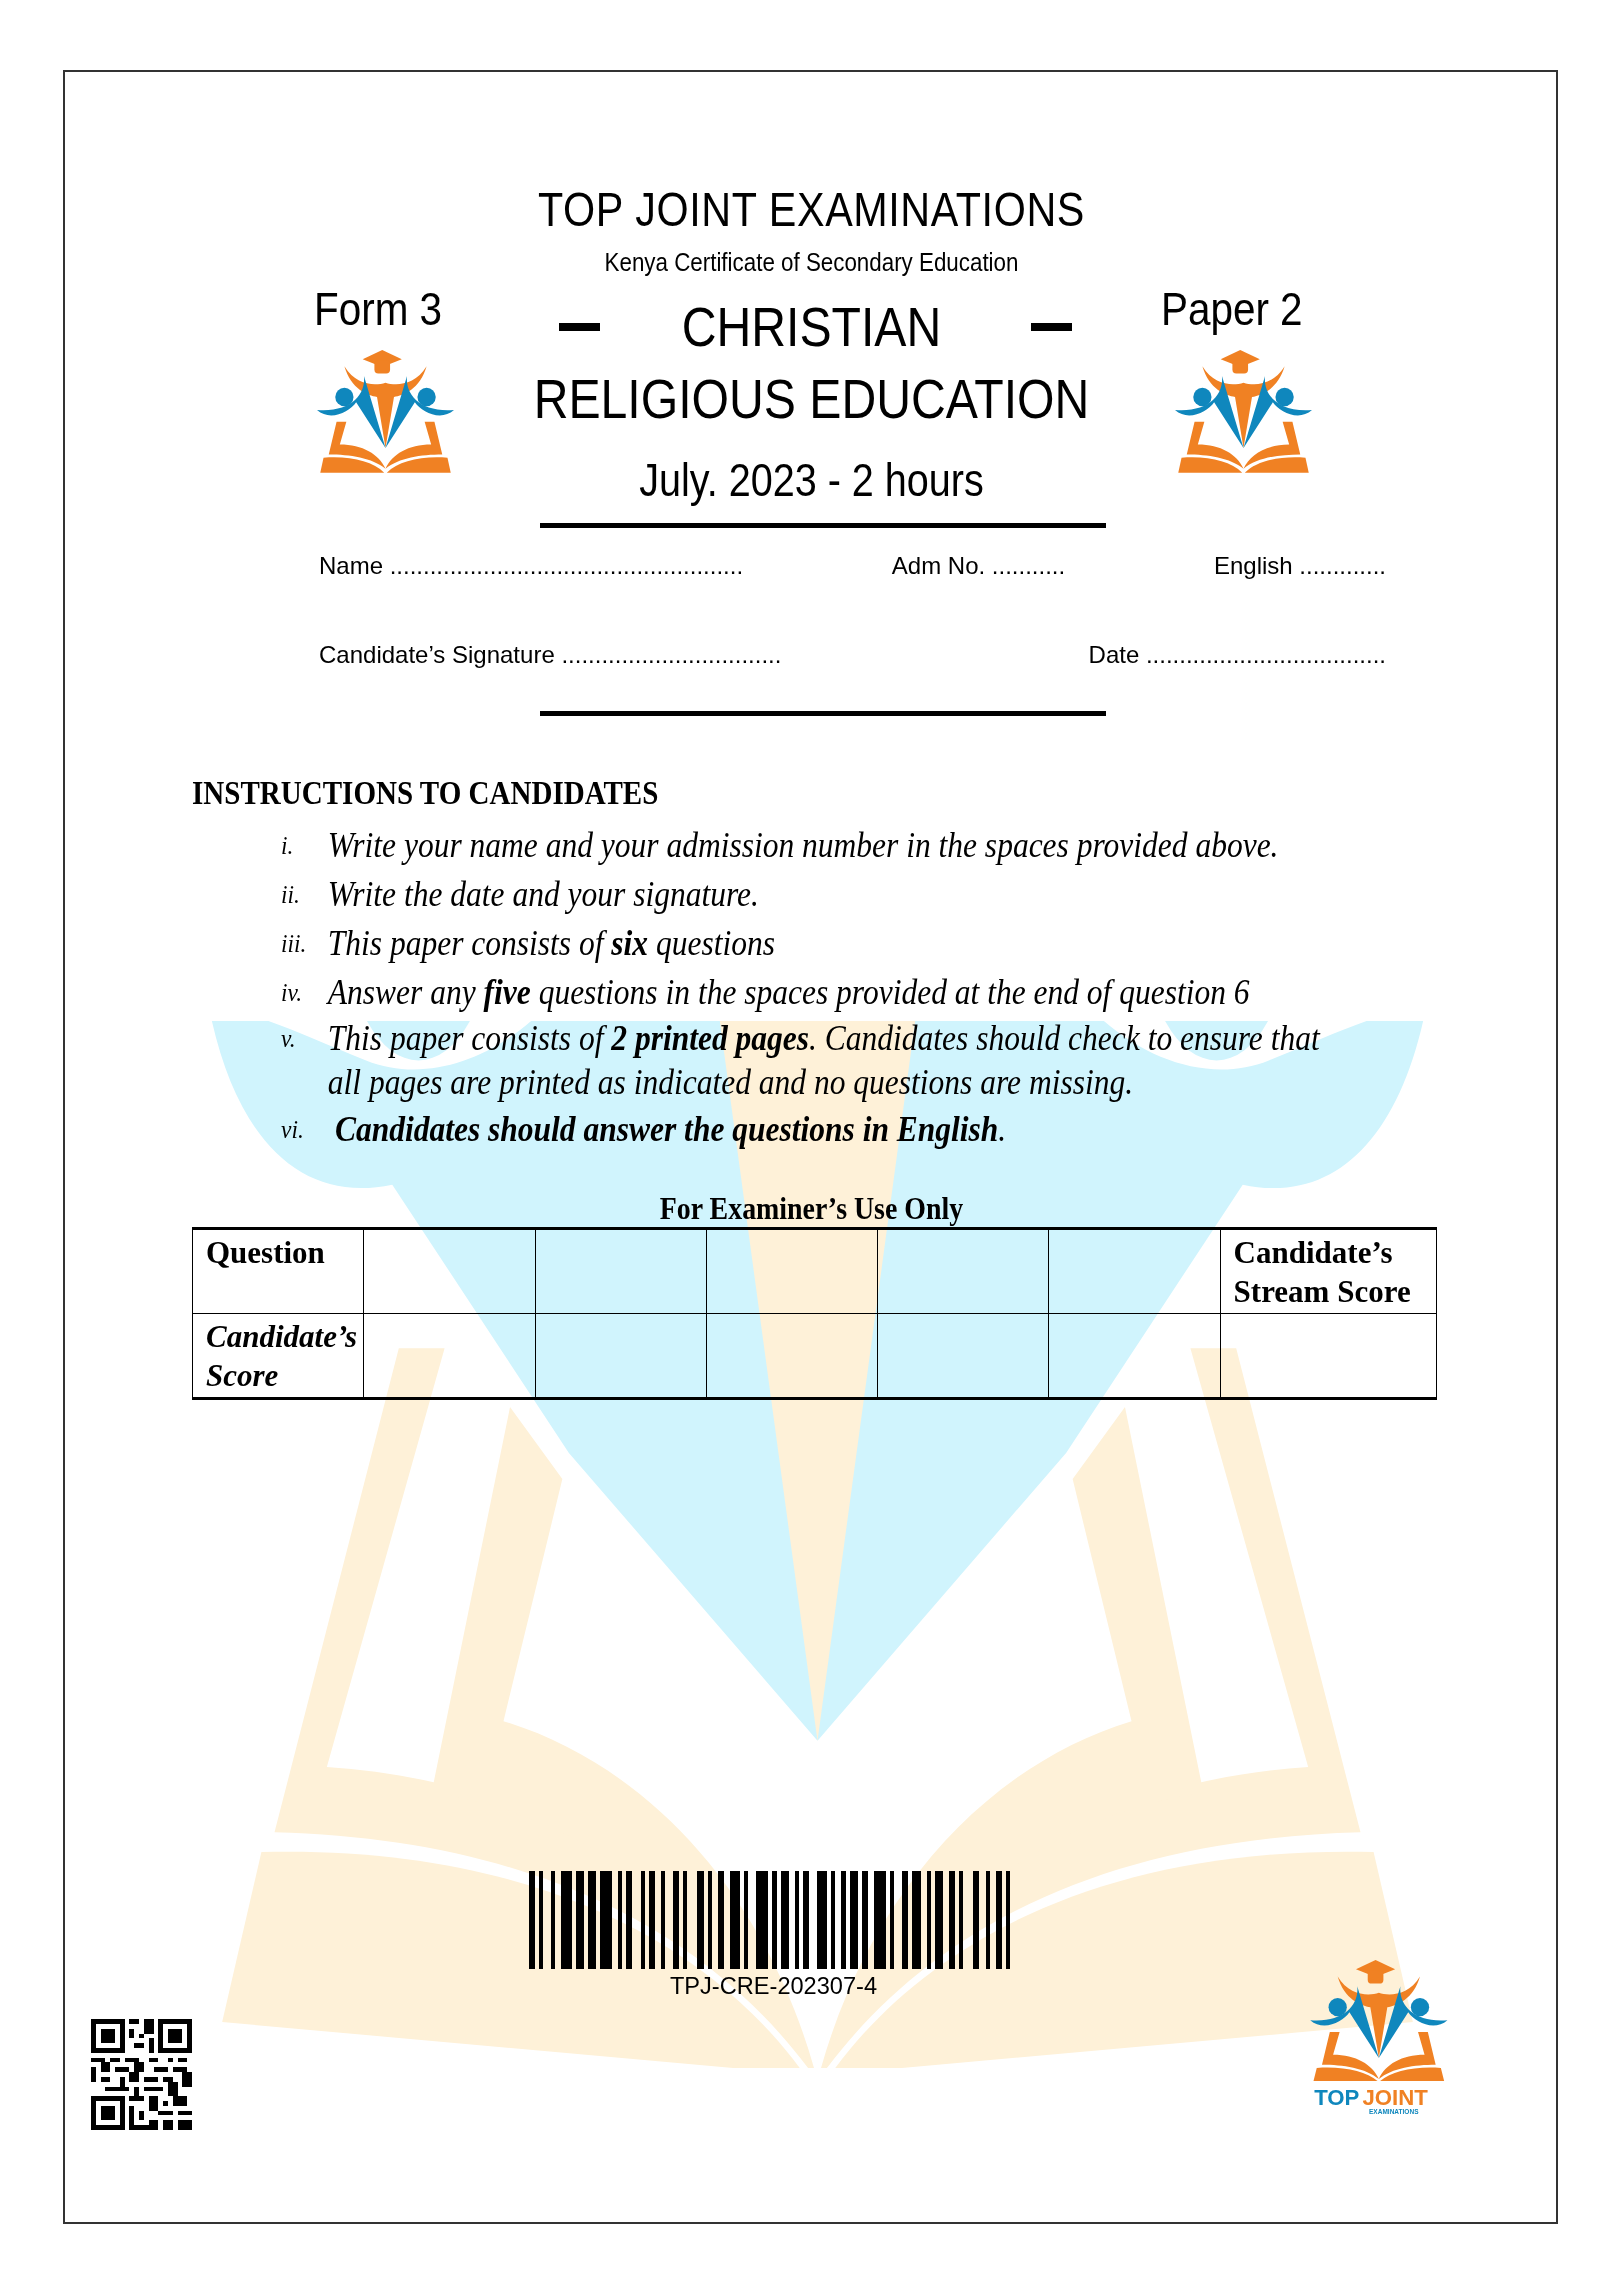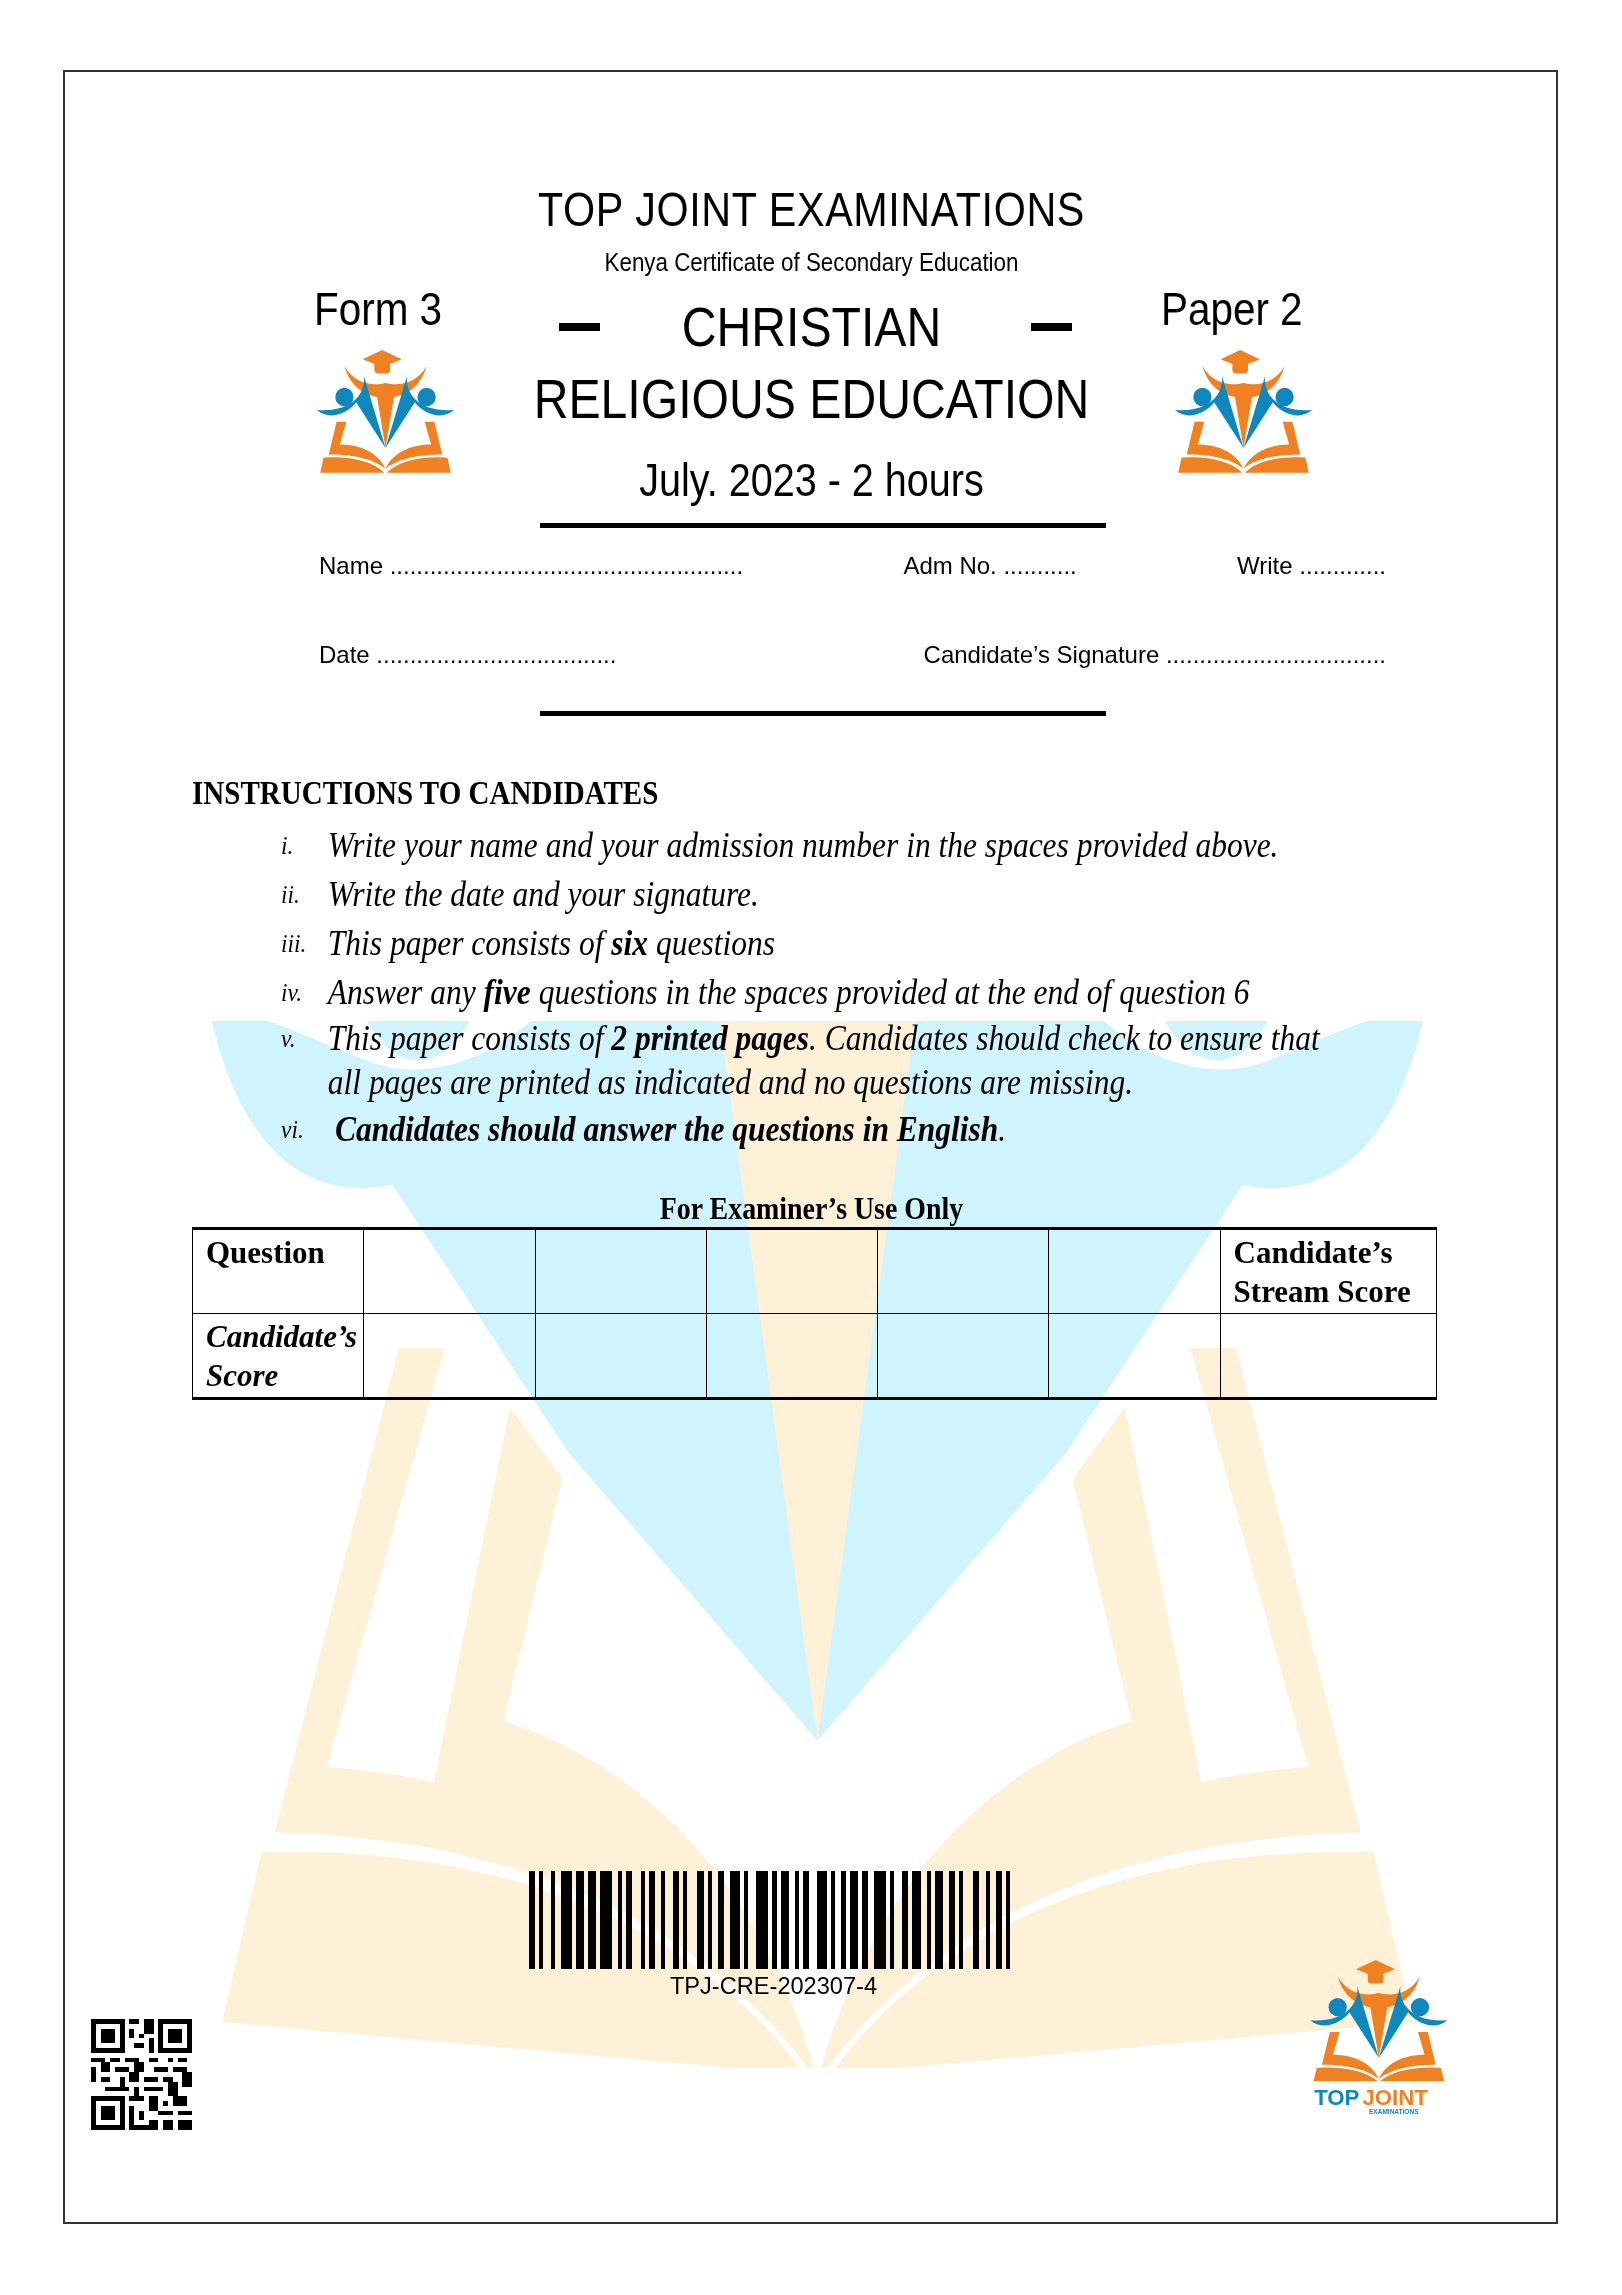--- a/index.html
+++ b/index.html
@@ -92,25 +92,25 @@
   <path d="M10 165 C50 162 85 170 103 188 L5 188 Z" fill="#f08123"></path>
   <path d="M200 165 C160 162 125 170 107 188 L205 188 Z" fill="#f08123"></path>
 </svg>
 
 <div class="abs hdr-date">July. 2023 - 2 hours</div>
 <div class="abs rule" style="top:523px"></div>
 
 <div class="abs field-row" style="top:552px">
   <span>Name .....................................................</span>
   <span>Adm No. ...........</span>
-  <span>Write .............</span>
+  <span>English .............</span>
 </div>
 <div class="abs field-row" style="top:641px">
+  <span>Candidate’s Signature .................................</span>
   <span>Date ....................................</span>
-  <span>Candidate’s Signature .................................</span>
 </div>
 <div class="abs rule" style="top:711px"></div>
 
 <div class="abs instr-head">INSTRUCTIONS TO CANDIDATES</div>
 <div class="abs instr-list">
   <div class="instr-item">
     <span class="instr-num">i.</span>
     <span class="instr-text">Write your name and your admission number in the spaces provided above.</span>
   </div>
   <div class="instr-item">

